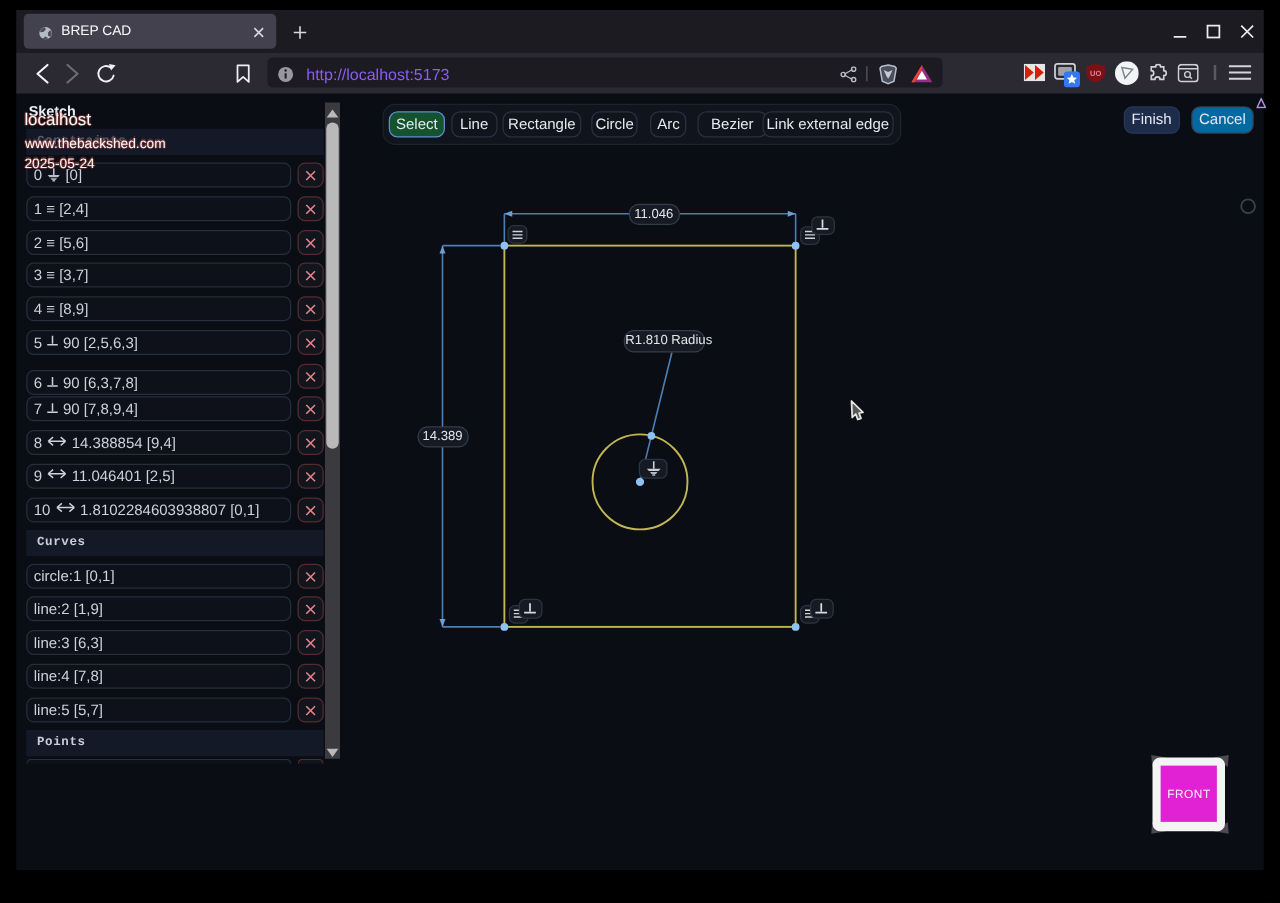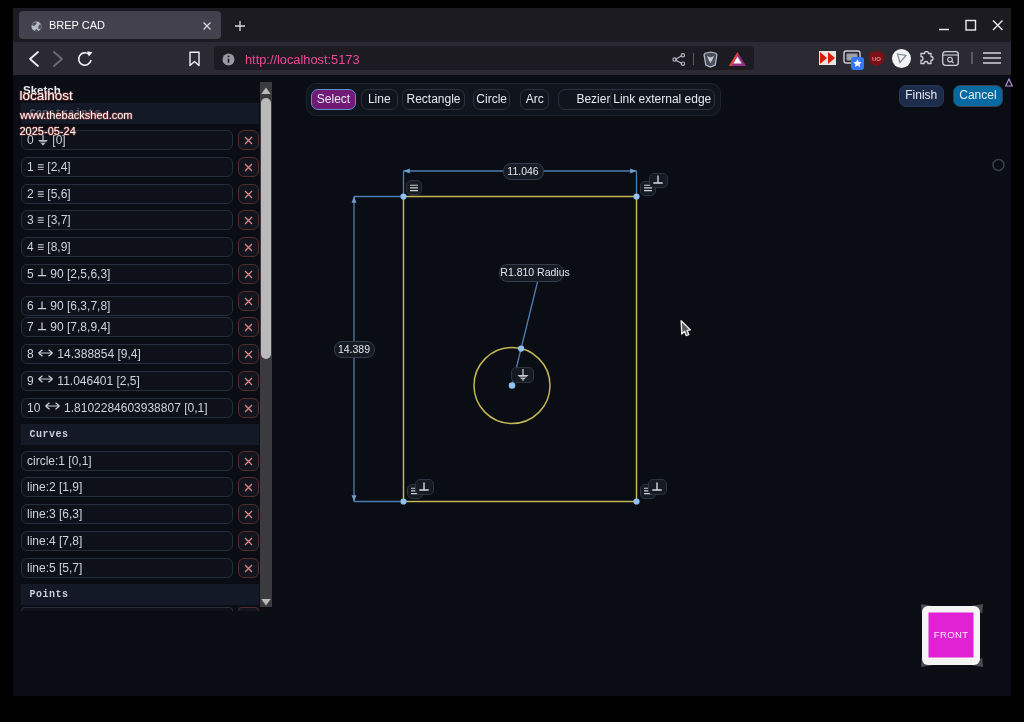--- a/index.html
+++ b/index.html
@@ -7,21 +7,21 @@
   body { font-family:"Liberation Sans", sans-serif; position:relative; }
   .abs { position:absolute; }
   
   #titlebar { left:13px; top:8px; width:998px; height:33.5px; background:#1c1b22; }
   #navbar { left:13px; top:41.5px; width:998px; height:33px; background:#2b2a33; }
   #content { left:13px; top:74.5px; width:998px; height:621.5px; background:#0a0d13; }
   #tab { left:19px; top:10.5px; width:202px; height:28px; background:#42414d; border-radius:4px; }
   #tabtitle { left:49px; top:19px; font-size:11px; color:#fbfbfe; }
   .wc { stroke:#eaeaef; stroke-width:1.4; fill:none; }
   #urlbar { left:214px; top:45.5px; width:540px; height:24.5px; background:#1c1b22; border-radius:4px; }
-  #urltext { left:245px; top:51.5px; font-size:12.8px; color:#ec4899; }
+  #urltext { left:245px; top:51.5px; font-size:12.8px; color:#8b5cf6; }
   
   .rowbox { position:absolute; left:20.5px; width:212px; height:20px; background:#0e1119;
             border:1px solid #262d3c; border-radius:6px; color:#ccd2de; font-size:12px;
             line-height:19px; padding-left:5.5px; white-space:nowrap; overflow:hidden; }
   .xbtn { position:absolute; left:237.5px; width:21.5px; height:20px; background:#12151c;
           border:1px solid #542c30; border-radius:6px; }
   .xbtn svg { position:absolute; left:5.9px; top:5.2px; }
   .banner { position:absolute; left:20.5px; width:238.5px; height:21.5px; background:#141927;
             color:#c9ced9; font-family:"Liberation Mono", monospace; font-weight:bold;
             font-size:10px; line-height:21.5px; padding-left:9px; letter-spacing:0.5px; }
@@ -264,26 +264,26 @@
 <div class="abs" style="left:261px; top:97.5px; width:9.5px; height:261px; background:#b9b9b9; border-radius:5px;"></div>
 <svg class="abs" style="left:261px; top:597.5px;" width="10" height="8" viewBox="0 0 10 8">
     <path d="M5 7.5 L9.7 1 H0.3 Z" fill="#b9b9b9"></path>
   </svg>
 
 <div class="wm" style="left:19.5px; top:87.6px; font-size:13.5px;">localhost</div>
 <div class="wm" style="left:20px; top:109px; font-size:11px;">www.thebackshed.com</div>
 <div class="wm" style="left:19.5px; top:125px; font-size:11px;">2025-05-24</div>
 
 <div class="abs" id="toolbarbox"></div>
-<div class="tbtn" style="left:311px; width:45px; background:#701a75; border:1.5px solid #5e8ed0;">Select</div>
+<div class="tbtn" style="left:311px; width:45px; background:#14532d; border:1.5px solid #5e8ed0;">Select</div>
 <div class="tbtn" style="left:360.5px; width:37.5px;">Line</div>
 <div class="tbtn" style="left:402.3px; width:62.4px;">Rectangle</div>
 <div class="tbtn" style="left:473px; width:37.3px;">Circle</div>
 <div class="tbtn" style="left:520.3px; width:28.9px;">Arc</div>
-<div class="tbtn" style="left:557.9px; width:71px;">Bezier</div>
+<div class="tbtn" style="left:557.9px; width:56px;">Bezier</div>
 <div class="tbtn" style="left:609.5px; width:105.5px;">Link external edge</div>
 <div class="tbtn" style="left:898.5px; top:85.4px; width:45.5px; height:21.2px; background:#1e2c4b; border:1px solid #27365a; line-height:19.2px;">Finish</div>
 <div class="tbtn" style="left:952.5px; top:85.4px; width:50.8px; height:21.2px; background:#0369a1; border:1px solid #393e49; line-height:19.2px;">Cancel</div>
 <svg class="abs" style="left:1004.5px; top:78px;" width="8" height="9" viewBox="0 0 8 9">
   <path d="M4 1 L7.3 8 H0.7 Z" fill="none" stroke="#af92da" stroke-width="1.2"></path>
 </svg>
 
 <svg class="abs" style="left:0; top:0;" width="1024" height="722" viewBox="0 0 1024 722">
 
   <g stroke="#c3b654" stroke-width="1.5" fill="none">

